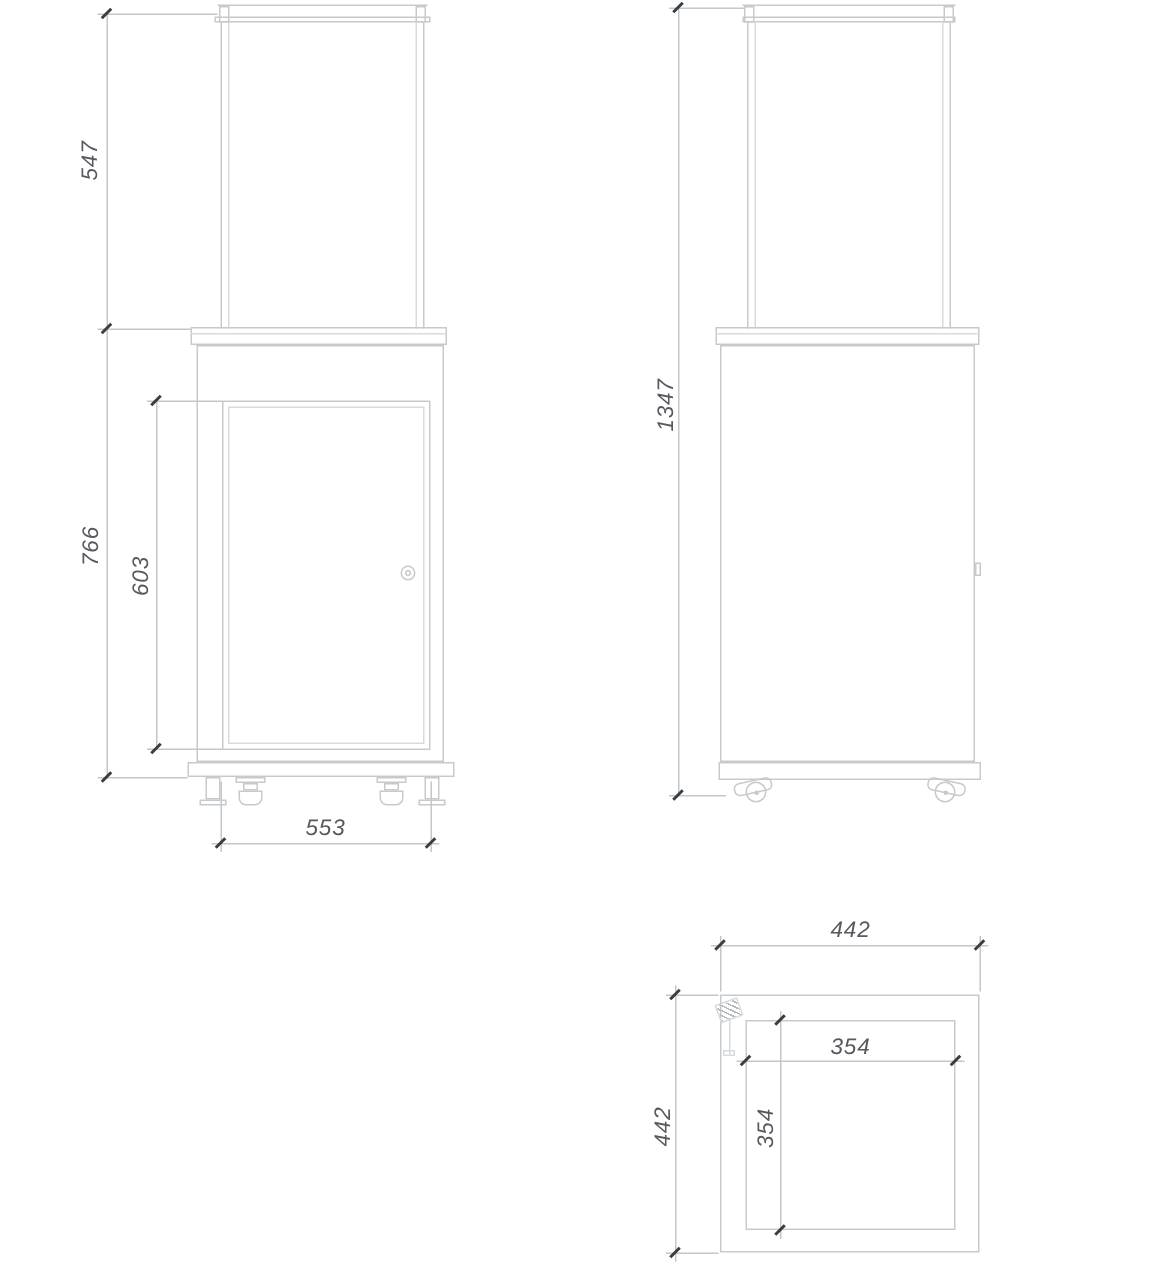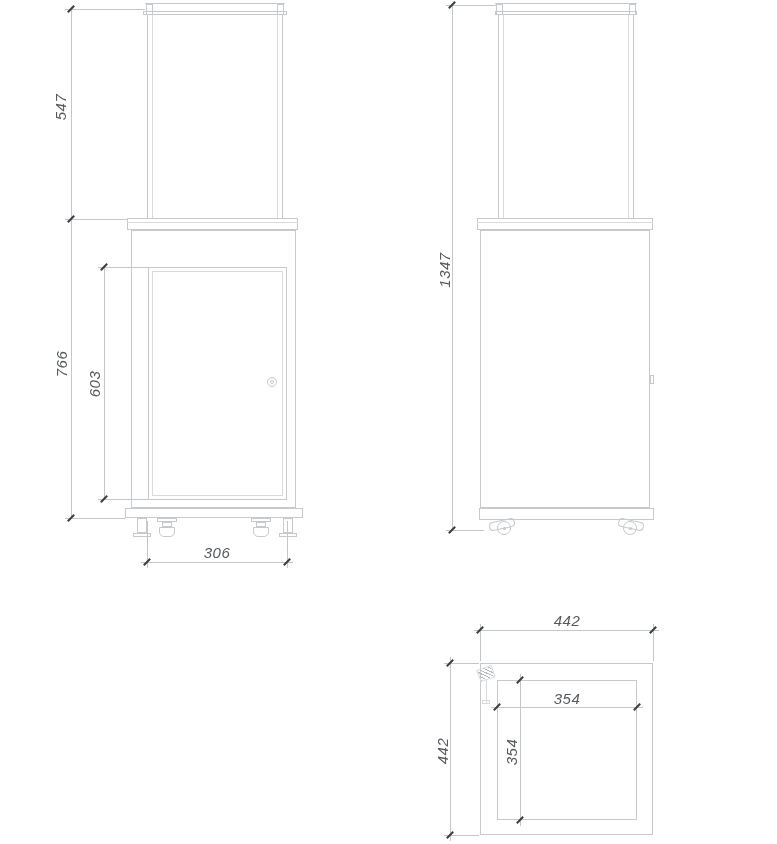--- a/index.html
+++ b/index.html
@@ -90,21 +90,21 @@
     <div class="hl dim" style="left:98px;top:499px;width:50px;"></div>
     <div class="tick" style="left:104px;top:267px;"></div>
     <div class="tick" style="left:104px;top:499px;"></div>
     <div class="dim-label vert" style="left:94px;top:384px;">603</div>
 
     <div class="vl dim" style="left:147px;top:521px;height:47px;"></div>
     <div class="vl dim" style="left:287px;top:521px;height:47px;"></div>
     <div class="hl dim" style="left:141px;top:562px;width:152px;"></div>
     <div class="tick" style="left:147px;top:562px;"></div>
     <div class="tick" style="left:287px;top:562px;"></div>
-    <div class="dim-label" style="left:217px;top:552px;">306</div>
+    <div class="dim-label" style="left:217px;top:552px;">553</div>
   </div>
 
   <div>
     <div class="hl" style="left:495px;top:3px;width:142px;"></div>
     <div class="rect" style="left:496px;top:4px;width:7px;height:11px;"></div>
     <div class="rect" style="left:629px;top:4px;width:7px;height:11px;"></div>
     <div class="rect" style="left:495px;top:11px;width:142px;height:4px;"></div>
     <div class="vl" style="left:498px;top:15px;height:204px;"></div>
     <div class="vl" style="left:633px;top:15px;height:204px;"></div>
     <div class="vl soft" style="left:503px;top:15px;height:204px;"></div>

